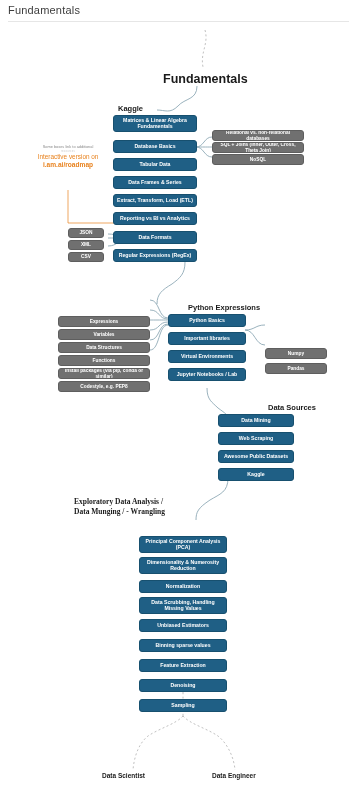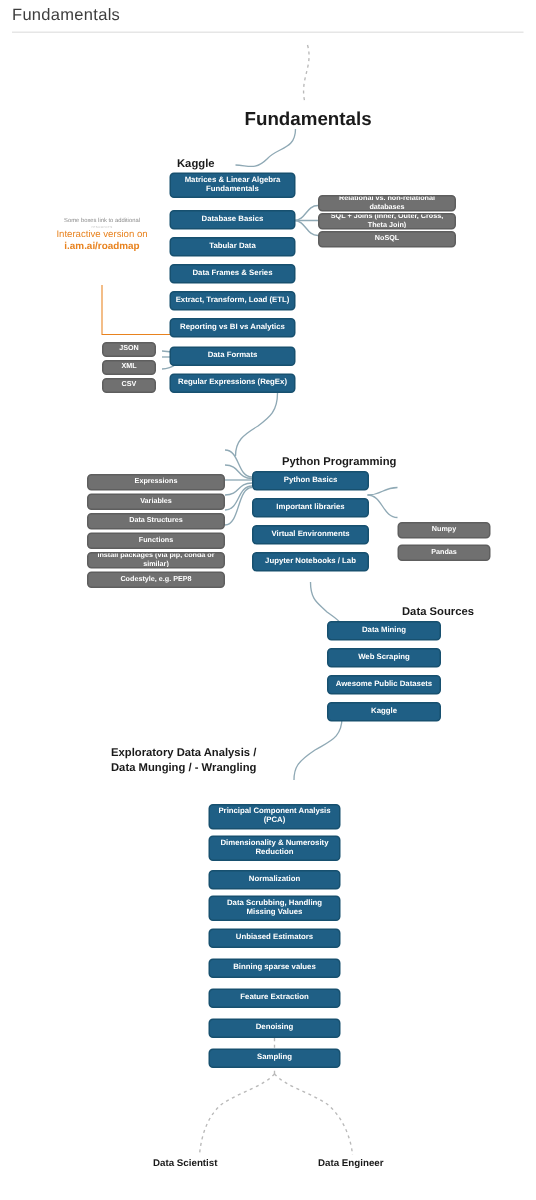--- a/index.html
+++ b/index.html
@@ -152,21 +152,21 @@
     <div class="node blue" style="left:113px; top:227px; width:84px; height:13px;">Regular Expressions (RegEx)</div>
 
     <div class="node gray small" style="left:212px; top:108px; width:92px; height:11px;">Relational vs. non-relational databases</div>
     <div class="node gray small" style="left:212px; top:120px; width:92px; height:11px;">SQL + Joins (Inner, Outer, Cross, Theta Join)</div>
     <div class="node gray small" style="left:212px; top:132px; width:92px; height:11px;">NoSQL</div>
 
     <div class="node gray small" style="left:68px; top:206px; width:36px; height:10px;">JSON</div>
     <div class="node gray small" style="left:68px; top:218px; width:36px; height:10px;">XML</div>
     <div class="node gray small" style="left:68px; top:230px; width:36px; height:10px;">CSV</div>
 
-    <div class="heading h-sec" style="left:188px; top:281px;">Python Programming</div>
+    <div class="heading h-sec" style="left:188px; top:281px;">Python Expressions</div>
 
     <div class="node blue" style="left:168px; top:292px; width:78px; height:13px;">Python Basics</div>
     <div class="node blue" style="left:168px; top:310px; width:78px; height:13px;">Important libraries</div>
     <div class="node blue" style="left:168px; top:328px; width:78px; height:13px;">Virtual Environments</div>
     <div class="node blue" style="left:168px; top:346px; width:78px; height:13px;">Jupyter Notebooks / Lab</div>
 
     <div class="node gray small" style="left:58px; top:294px; width:92px; height:11px;">Expressions</div>
     <div class="node gray small" style="left:58px; top:307px; width:92px; height:11px;">Variables</div>
     <div class="node gray small" style="left:58px; top:320px; width:92px; height:11px;">Data Structures</div>
     <div class="node gray small" style="left:58px; top:333px; width:92px; height:11px;">Functions</div>
@@ -176,21 +176,21 @@
     <div class="node gray small" style="left:265px; top:326px; width:62px; height:11px;">Numpy</div>
     <div class="node gray small" style="left:265px; top:341px; width:62px; height:11px;">Pandas</div>
 
     <div class="heading h-sec" style="left:268px; top:381px;">Data Sources</div>
 
     <div class="node blue" style="left:218px; top:392px; width:76px; height:13px;">Data Mining</div>
     <div class="node blue" style="left:218px; top:410px; width:76px; height:13px;">Web Scraping</div>
     <div class="node blue" style="left:218px; top:428px; width:76px; height:13px;">Awesome Public Datasets</div>
     <div class="node blue" style="left:218px; top:446px; width:76px; height:13px;">Kaggle</div>
 
-    <div class="heading h-sec" style="left:74px; top:475px; line-height:1.35;">Exploratory Data Analysis /
+    <div class="heading h-sec" style="left:74px; top:475px; line-height:1.35;font-family:Liberation Serif, serif;">Exploratory Data Analysis /
 Data Munging / - Wrangling</div>
 
     <div class="node blue" style="left:139px; top:514px; width:88px; height:17px;">Principal Component Analysis (PCA)</div>
     <div class="node blue" style="left:139px; top:535px; width:88px; height:17px;">Dimensionality &amp; Numerosity Reduction</div>
     <div class="node blue" style="left:139px; top:558px; width:88px; height:13px;">Normalization</div>
     <div class="node blue" style="left:139px; top:575px; width:88px; height:17px;">Data Scrubbing, Handling Missing Values</div>
     <div class="node blue" style="left:139px; top:597px; width:88px; height:13px;">Unbiased Estimators</div>
     <div class="node blue" style="left:139px; top:617px; width:88px; height:13px;">Binning sparse values</div>
     <div class="node blue" style="left:139px; top:637px; width:88px; height:13px;">Feature Extraction</div>
     <div class="node blue" style="left:139px; top:657px; width:88px; height:13px;">Denoising</div>

